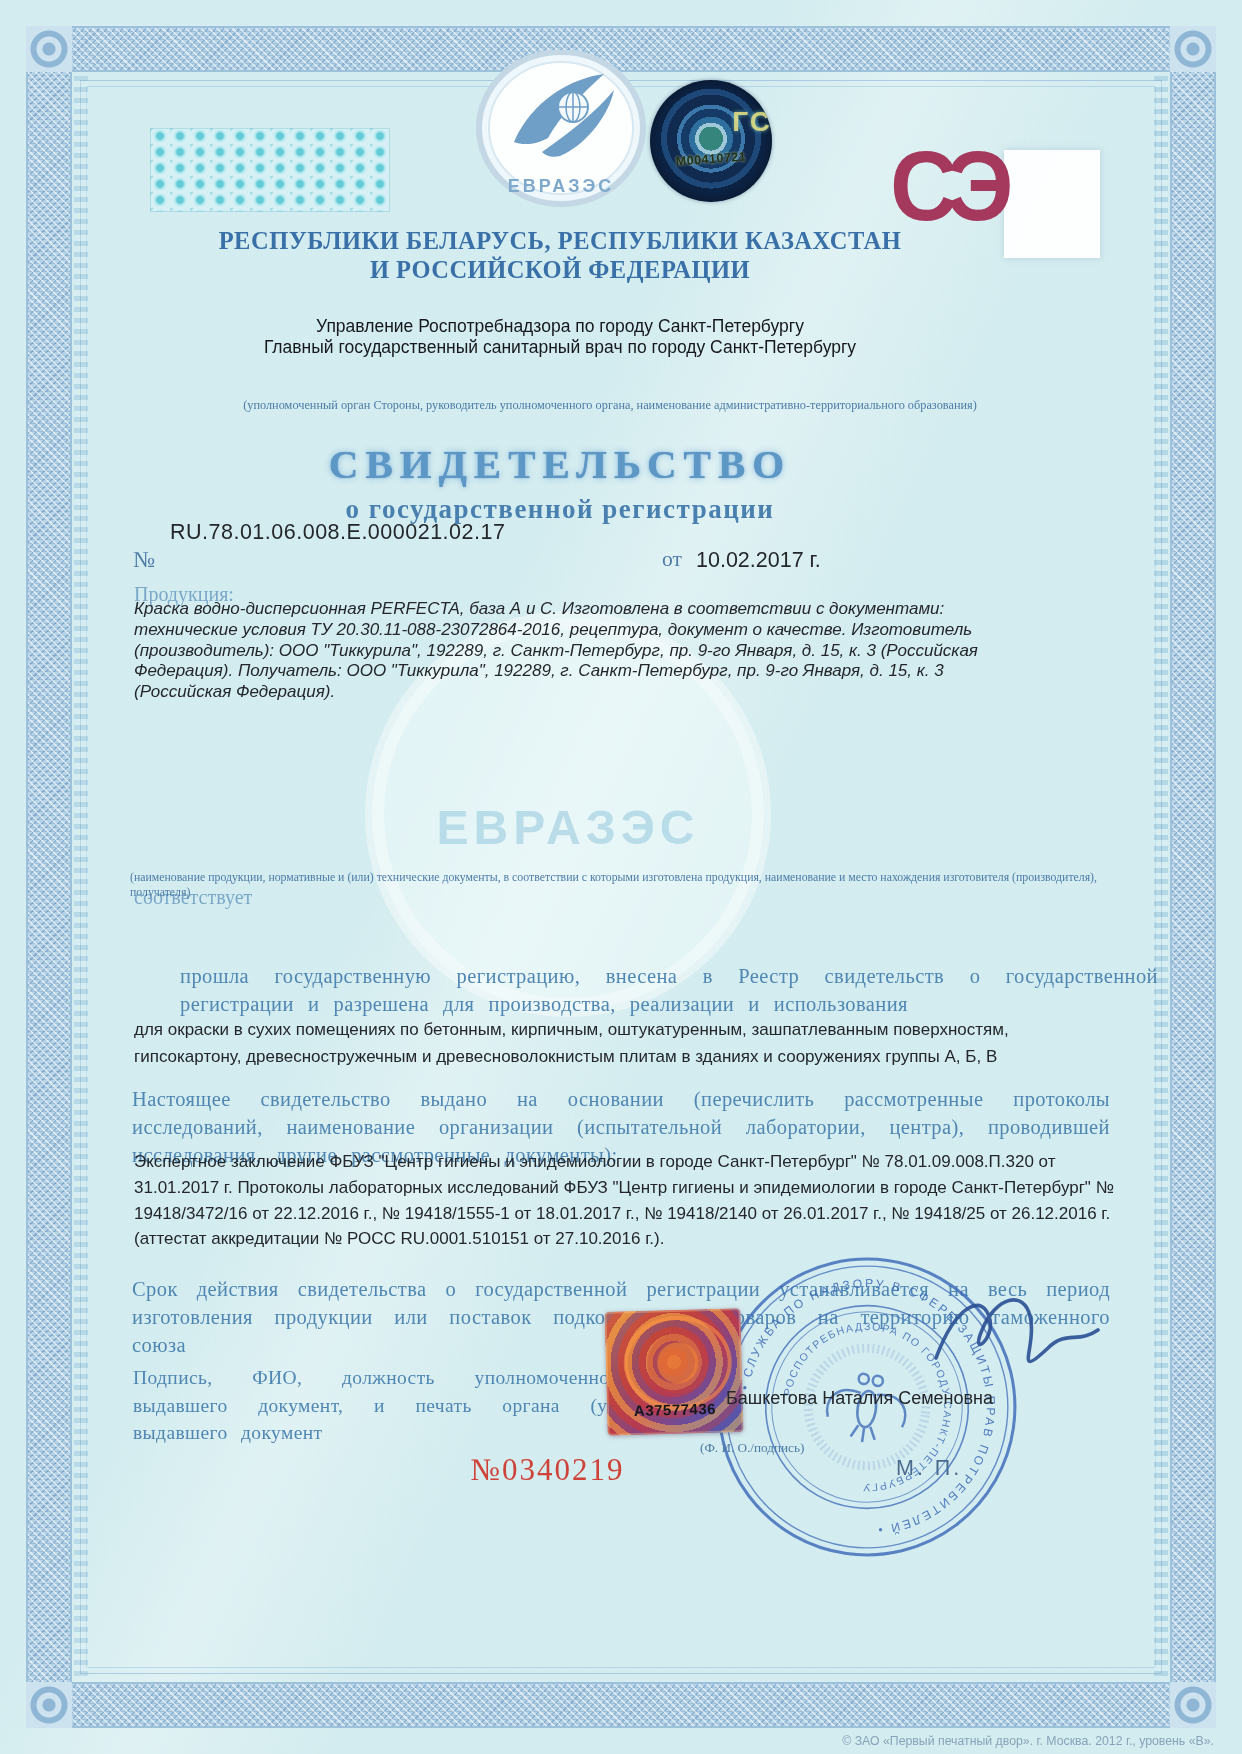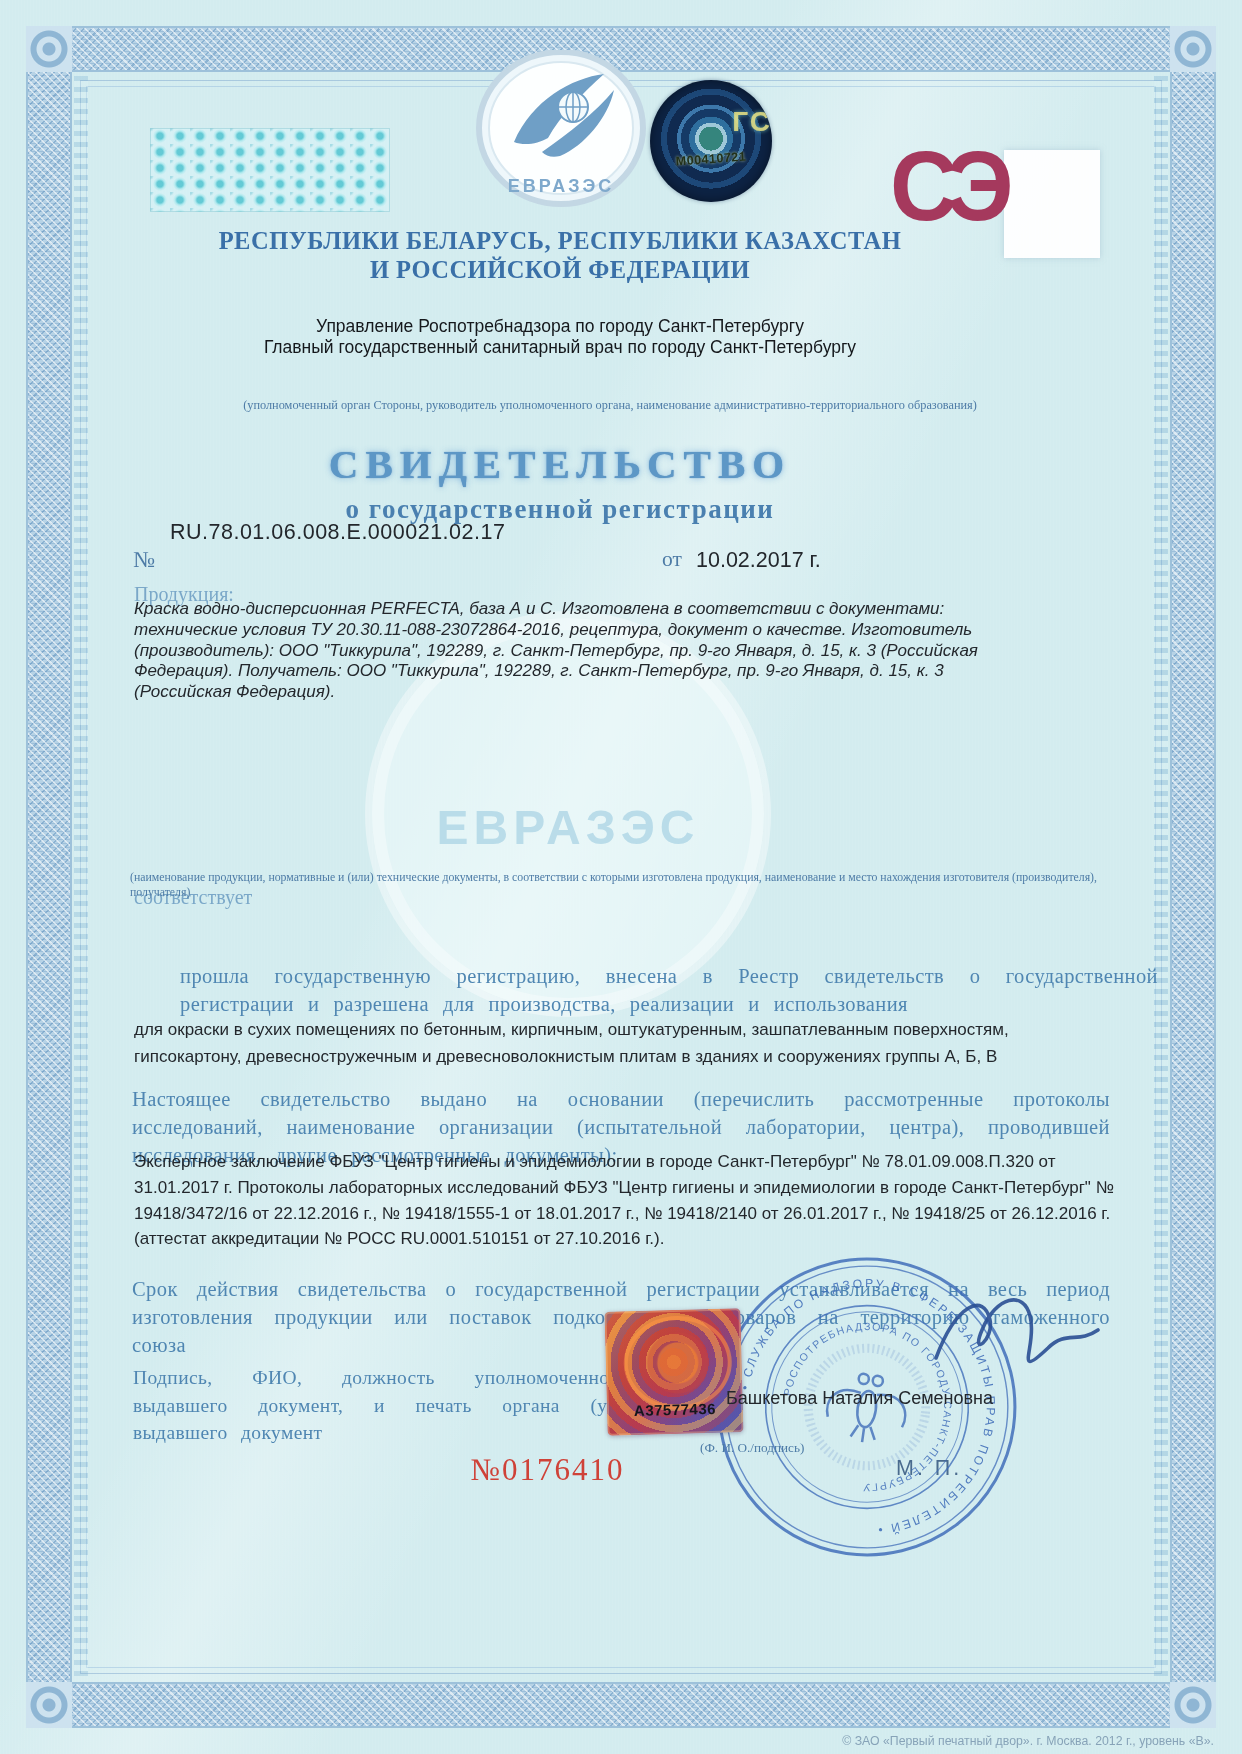--- a/index.html
+++ b/index.html
@@ -218,18 +218,18 @@
 
   <div class="abs sticker">
     <div class="sticker-ring"></div>
     <div class="sticker-num">А37577436</div>
   </div>
 
   <div class="abs blue-form sign-form">Подпись, ФИО, должность уполномоченного лица выдавшего документ, и печать органа (учреждения) выдавшего документ</div>
   <div class="abs typed signer-name">Башкетова Наталия Семеновна</div>
   <div class="abs cap fio-cap">(Ф. И. О./подпись)</div>
 
-  <div class="abs serial-red">№0176410</div>
+  <div class="abs serial-red">№0340219</div>
   <div class="abs mp-label">М. П.</div>
 
   <div class="abs footer-line">© ЗАО «Первый печатный двор».  г. Москва.  2012 г., уровень «В».</div>
 
 </div>
 
 </body></html>

